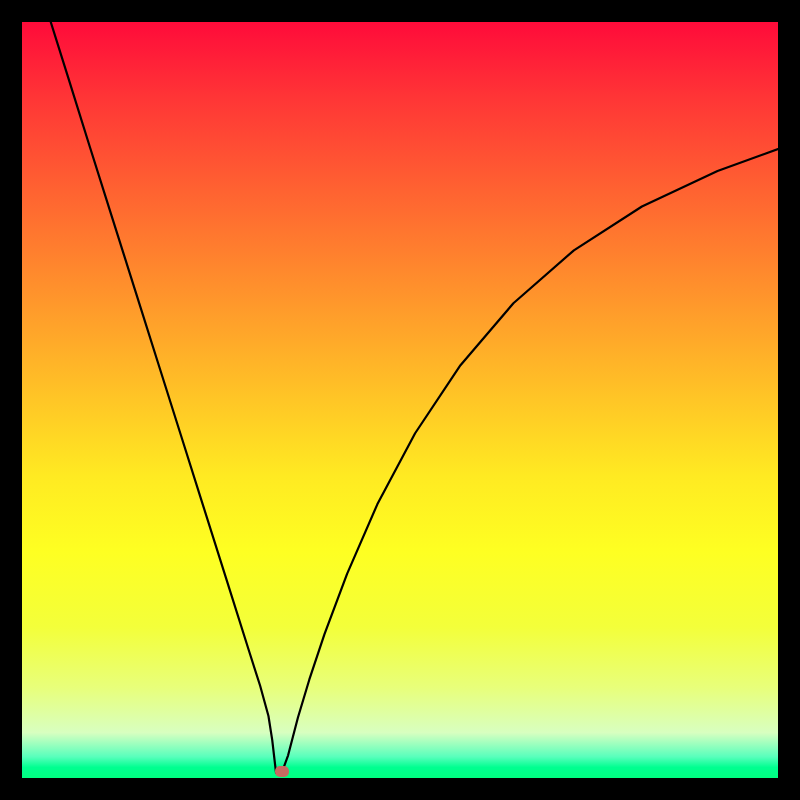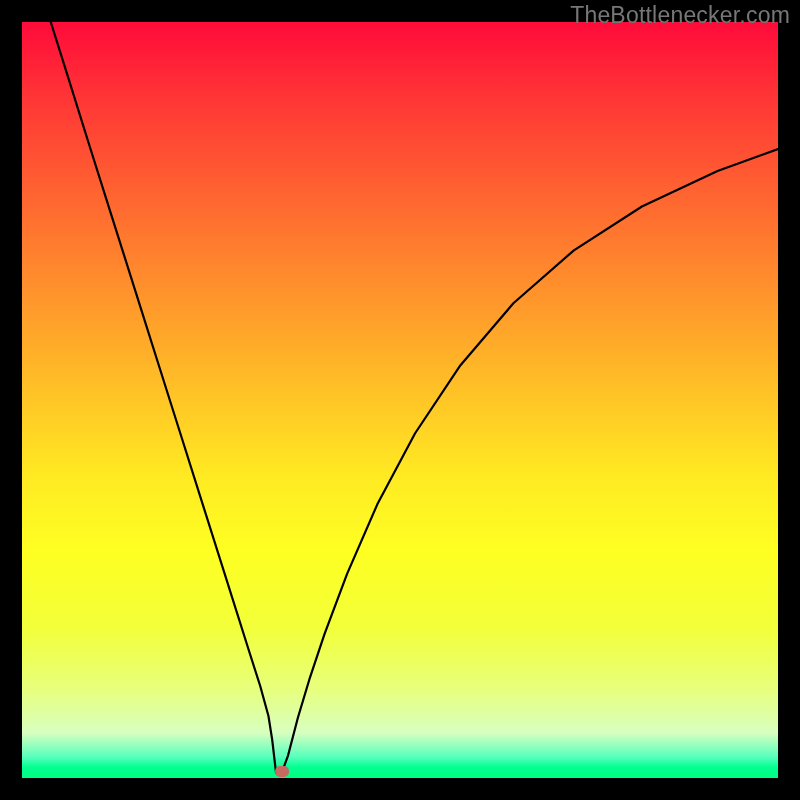--- a/index.html
+++ b/index.html
@@ -60,21 +60,20 @@
     width: 14px;
     height: 11px;
     border-radius: 5px;
     z-index: 3;
   }
 </style>
 </head>
 <body>
 
 <div class="frame">
-  <div class="watermark">TheBottlenecker.com</div>
   <div class="plot">
     <div class="gradient"></div>
     <svg class="curve" viewBox="0 0 756 756" preserveAspectRatio="none">
       <path id="curve-path" fill="none" stroke-width="2.2" stroke-linejoin="round" stroke-linecap="round" d="M 28.73 0.00 L 45.36 52.92 L 68.04 125.50 L 90.72 197.32 L 113.40 269.14 L 136.08 340.96 L 158.76 412.78 L 181.44 484.60 L 204.12 556.42 L 226.80 628.24 L 238.14 663.77 L 246.46 694.01 L 250.24 718.20 L 254.02 750.71 L 257.80 751.46 L 260.06 749.95 L 266.11 733.32 L 275.94 695.52 L 287.28 657.72 L 302.40 612.36 L 325.08 551.88 L 355.32 482.33 L 393.12 411.26 L 438.48 343.22 L 491.40 281.23 L 551.88 228.31 L 619.92 184.46 L 695.52 148.93 L 756.00 127.01" stroke="#000000"></path>
     </svg>
     <div class="marker" id="notch-marker" style="left: 253.064px; top: 744.452px; background: rgb(199, 106, 97);"></div>
   </div>
 </div>
 
 </body></html>

